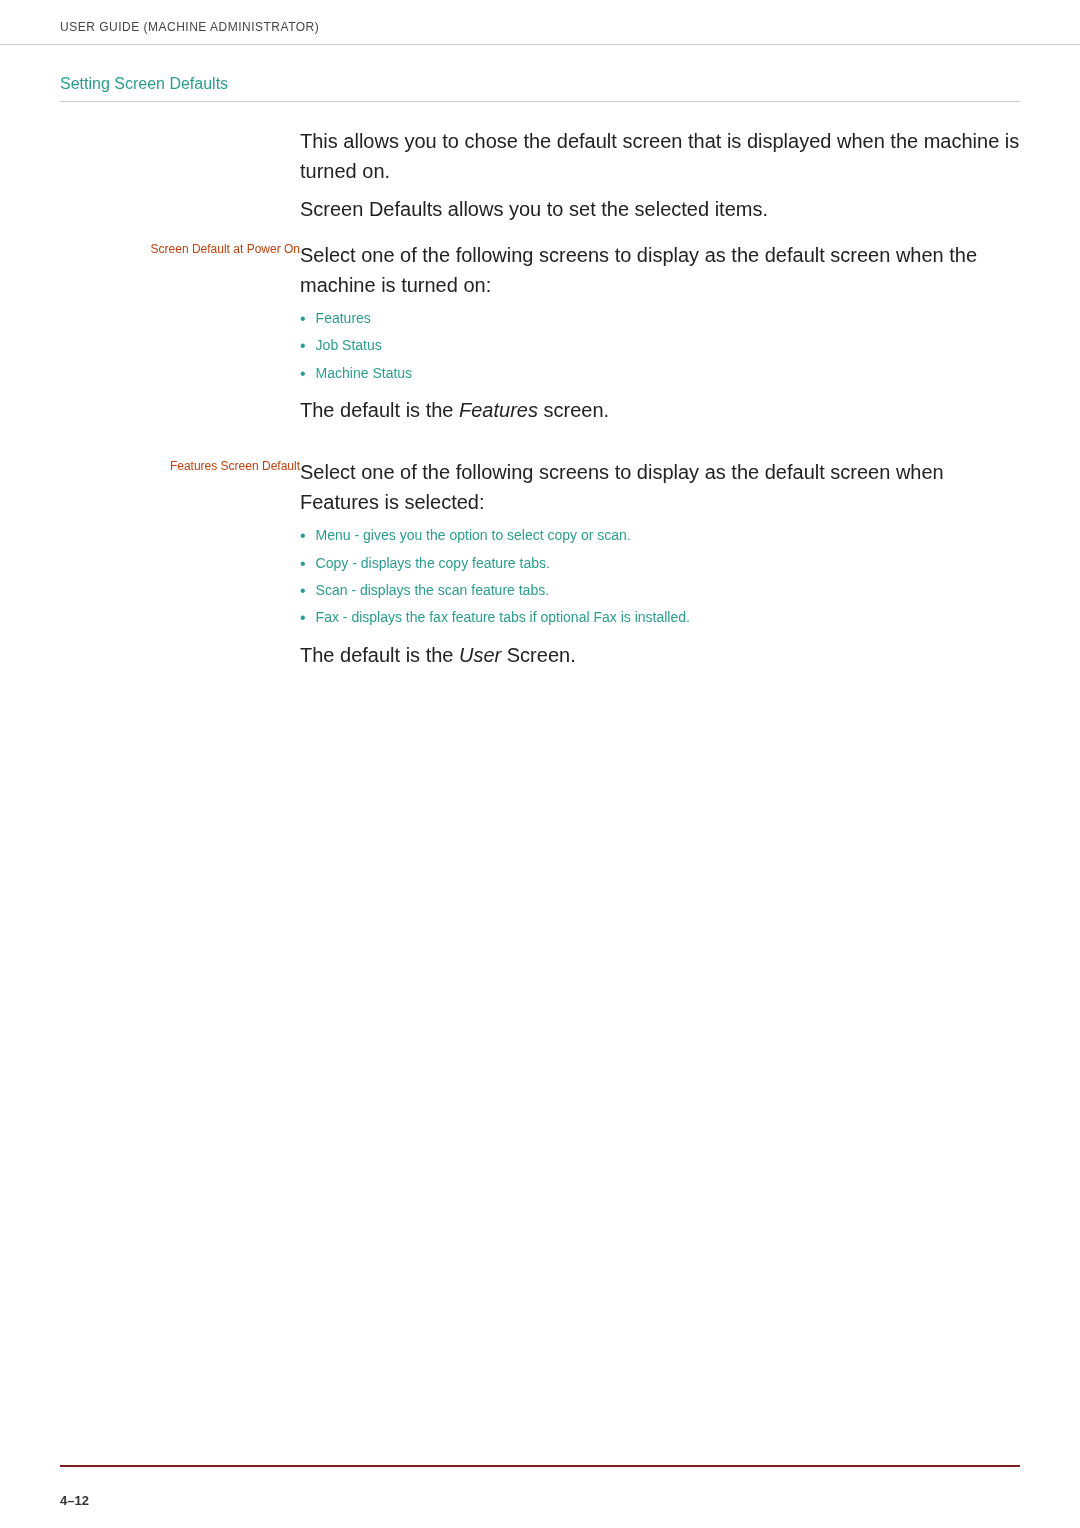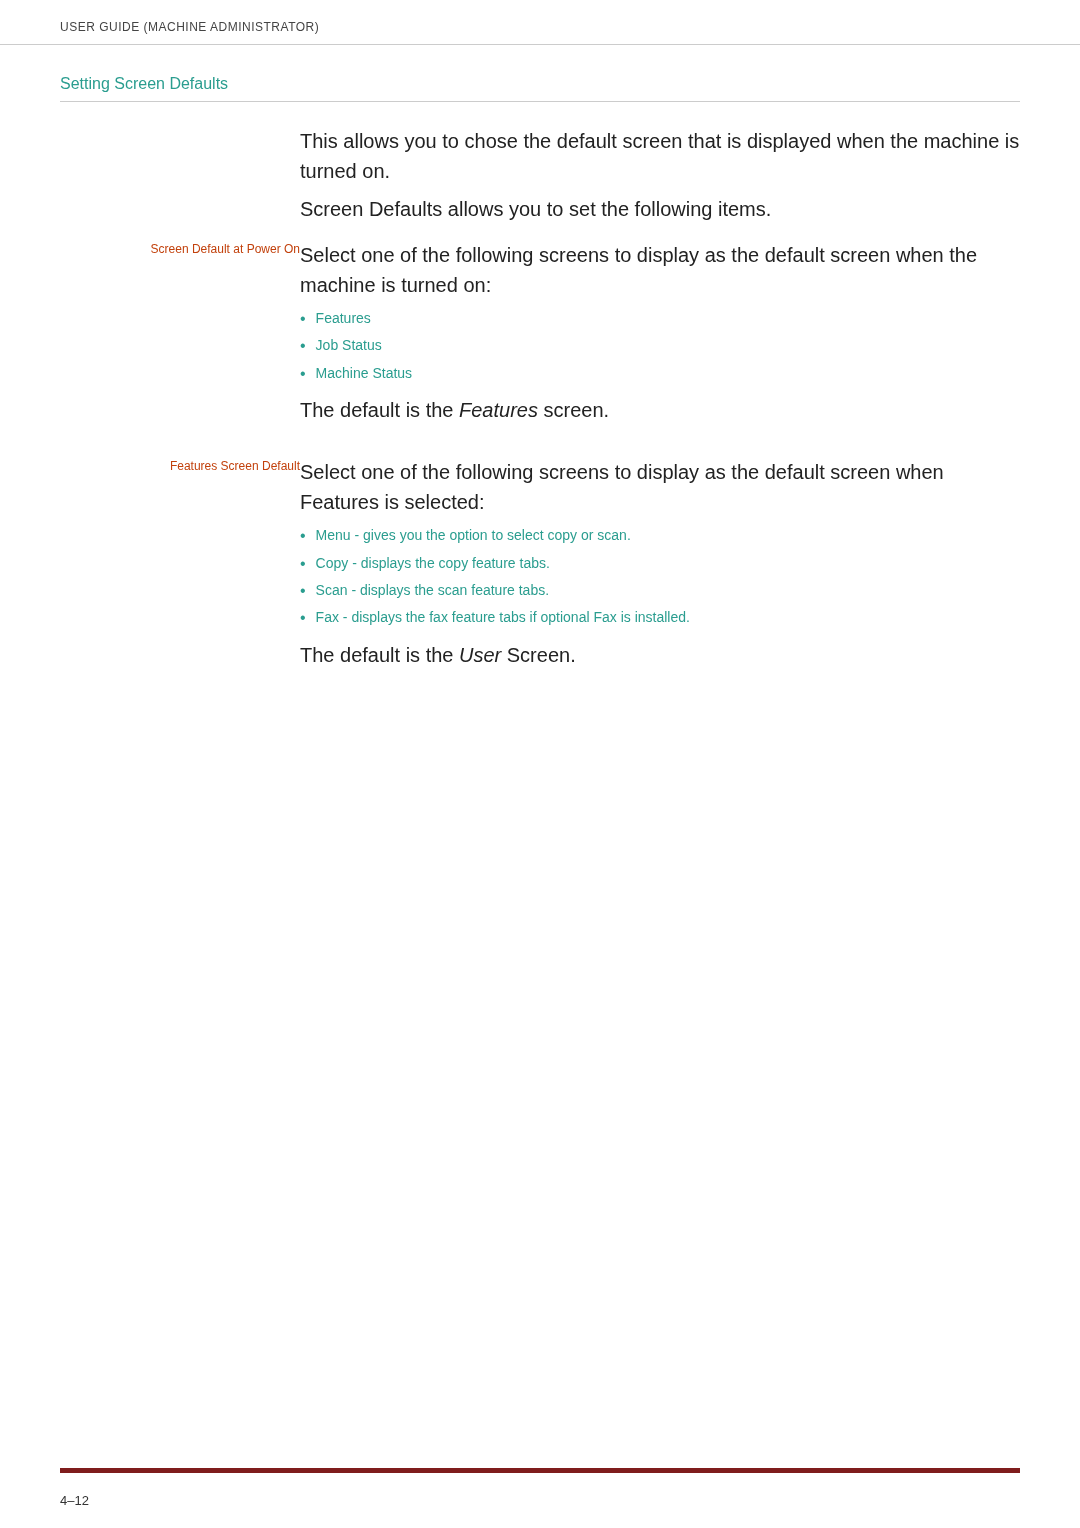--- a/index.html
+++ b/index.html
@@ -127,22 +127,23 @@
     .row-spacer {
       height: 16px;
     }
 
     
     .footer {
       position: absolute;
       bottom: 20px;
       left: 60px;
       right: 60px;
-      border-top: 5px solid #7f1d1d;
-      padding-top: 19px;
+      border-top: 2px solid #7f1d1d;
+      padding-top: 25px;
+      font-weight: bold;
     }
 
     .footer-page {
       font-size: 13px;
       color: #333333;
     }
   </style>
 </head>
 <body>
 
@@ -156,21 +157,21 @@
 
     <div class="section-heading">Setting Screen Defaults</div>
 
     <table class="content-table">
       <tbody>
 
         <tr>
           <td class="label-col"></td>
           <td class="content-col intro-block">
             <p>This allows you to chose the default screen that is displayed when the machine is turned on.</p>
-            <p>Screen Defaults allows you to set the following items.</p>
+            <p>Screen Defaults allows you to set the selected items.</p>
           </td>
         </tr>
 
         <tr>
           <td class="label-col">
             <span class="term">Screen Default at Power On</span>
           </td>
           <td class="content-col">
             <p>Select one of the following screens to display as the default screen when the machine is turned on:</p>
             <ul class="bullet-list">

